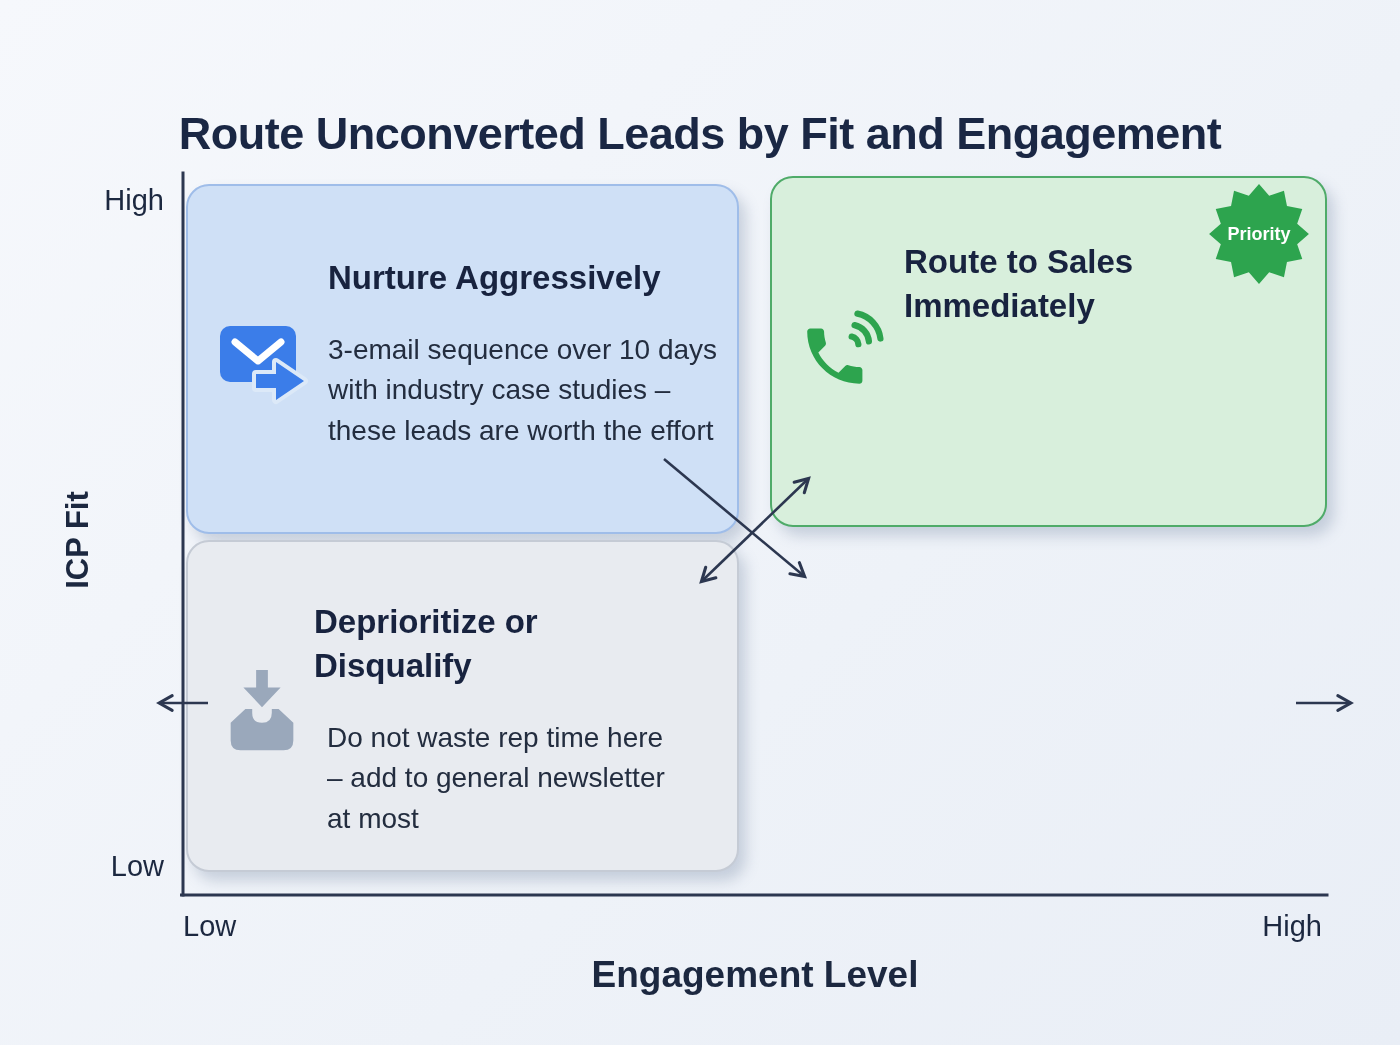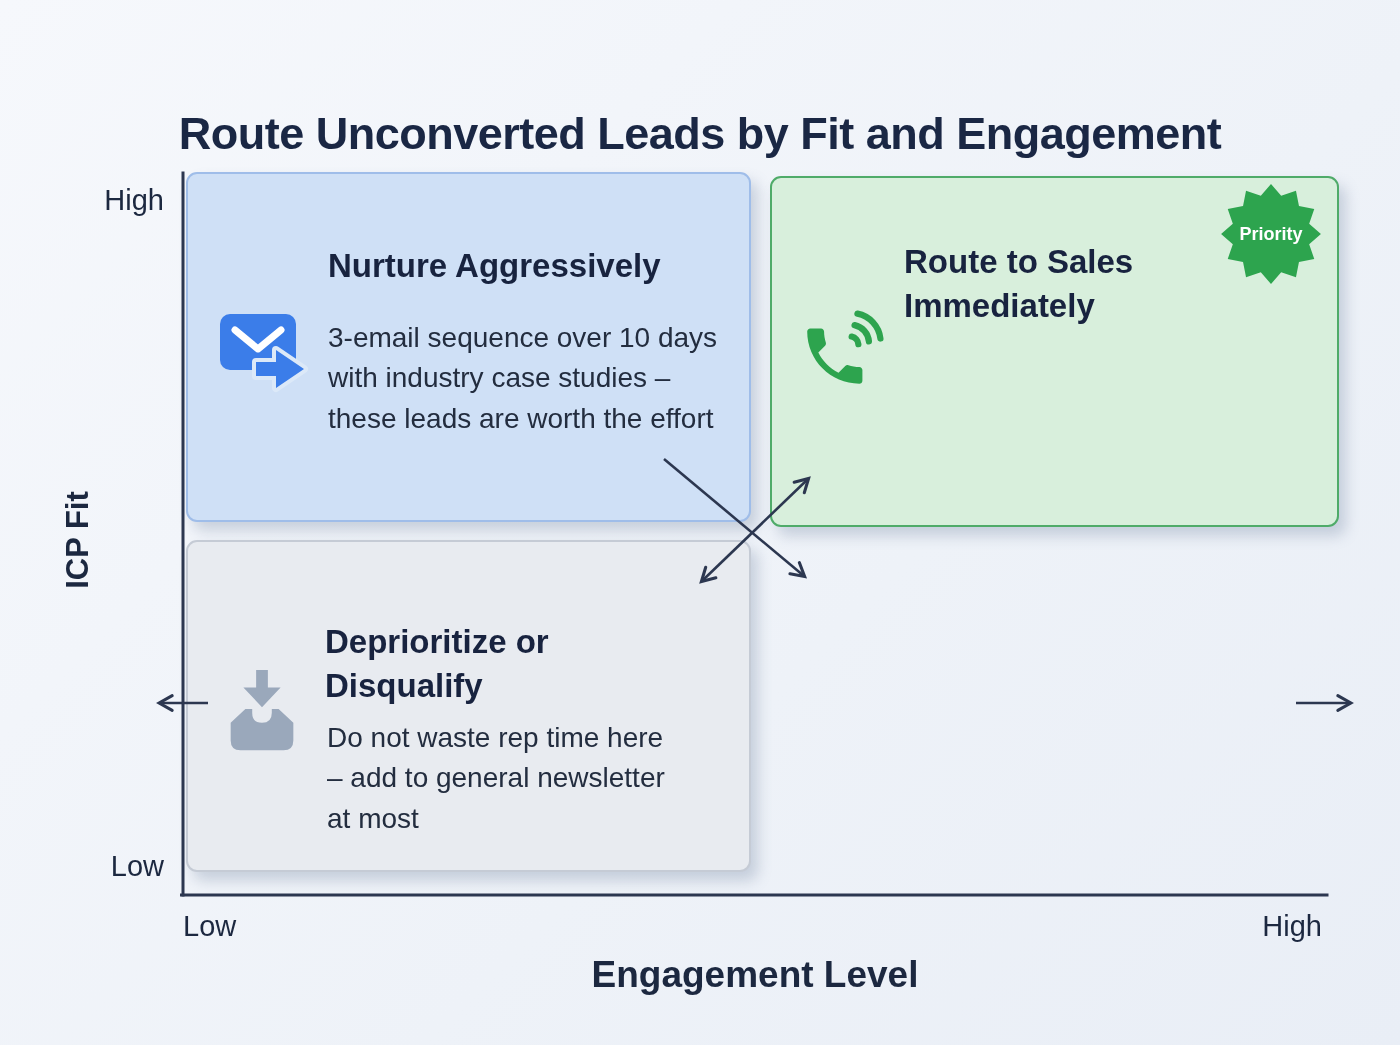--- a/index.html
+++ b/index.html
@@ -15,25 +15,24 @@
   }
   .title{
     position:absolute;left:0;top:64px;width:1400px;
     text-align:center;
     font-size:45px;font-weight:800;letter-spacing:-0.5px;
     color:#1a2744;
     margin-top:44px;
   }
   
   .quad{
-    position:absolute;border-radius:11px;border:2px solid transparent;
+    position:absolute;border-radius:23px;border:2px solid transparent;
     box-shadow:7px 9px 14px rgba(105,125,155,0.30);
-    padding-left:12px;
   }
-  .q-blue  {left:186px;top:172px;width:549px;height:346px;background:#cfe0f6;border-color:#9fbde9;}
+  .q-blue  {left:186px;top:184px;width:549px;height:346px;background:#cfe0f6;border-color:#9fbde9;}
   .q-green {left:770px;top:176px;width:553px;height:347px;background:#d8efdc;border-color:#4fab69;}
   .q-gray  {left:186px;top:540px;width:549px;height:328px;background:#e8ebf0;border-color:#c5cbd5;}
   .q-orange{left:770px;top:540px;width:553px;height:328px;background:#fcead9;border-color:#e08d5a;}
   .q-title{
     position:absolute;
     font-size:33px;font-weight:700;line-height:1.32;
     color:#18233f;
   }
   .q-body{
     position:absolute;
@@ -41,21 +40,21 @@
     color:#232d3f;
     margin-top:14px;
   }
   .q-icon{position:absolute;}
   .q-blue  .q-title{left:140px;top:70px;width:410px;}
   .q-blue  .q-body {left:140px;top:130px;width:395px;}
   .q-blue  .q-icon {left:28px;top:134px;width:100px;height:90px;}
   .q-green .q-title{left:132px;top:62px;width:300px;}
   .q-green .q-body {left:132px;top:168px;width:440px;}
   .q-green .q-icon {left:26px;top:126px;width:92px;height:92px;}
-  .q-gray  .q-title{left:137px;top:58px;width:312px;margin-top:20px;}
+  .q-gray  .q-title{left:126px;top:58px;width:312px;}
   .q-gray  .q-body {left:139px;top:162px;width:340px;}
   .q-gray  .q-icon {left:27px;top:124px;width:94px;height:94px;}
   .q-orange .q-title{left:132px;top:58px;width:362px;}
   .q-orange .q-body {left:132px;top:162px;width:412px;}
   .q-orange .q-icon {left:38px;top:118px;width:86px;height:88px;}
   
   .badge{
     position:absolute;right:14px;top:4px;width:104px;height:104px;
   }
   .badge svg{position:absolute;left:0;top:0;}

